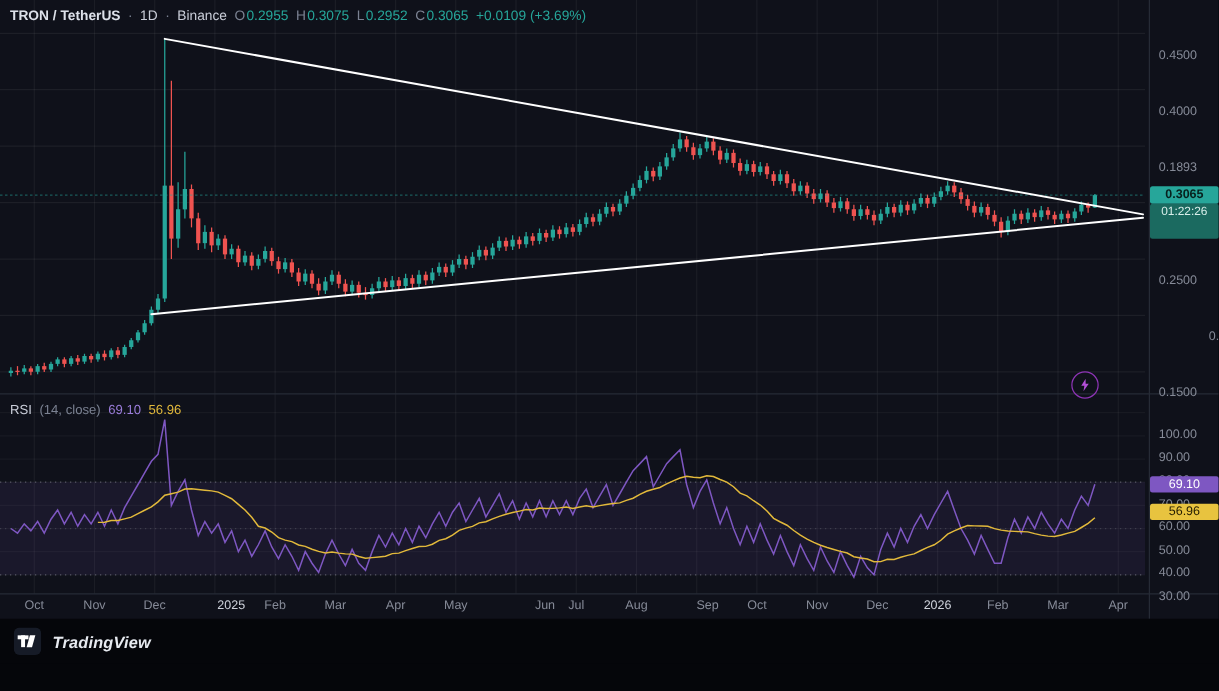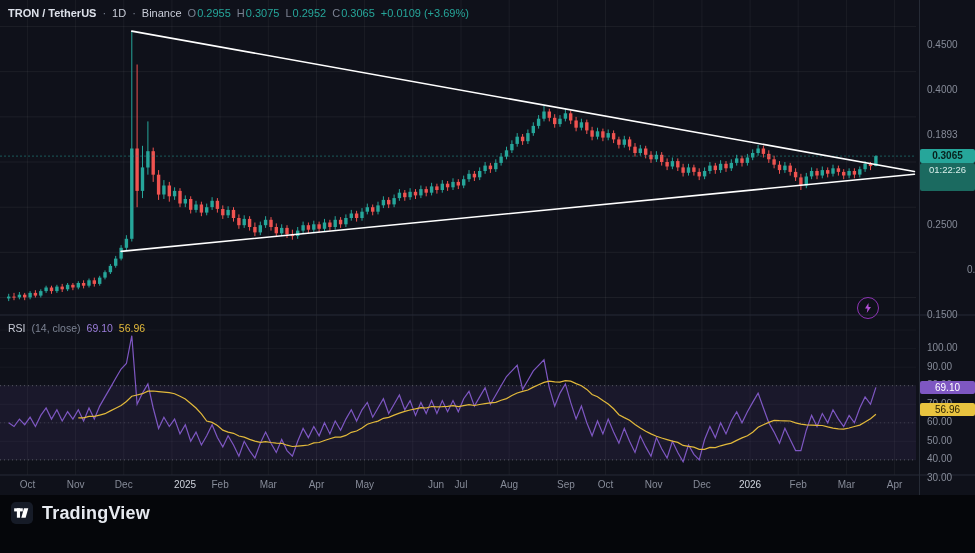--- a/index.html
+++ b/index.html
@@ -54,21 +54,21 @@
   .boost{
     position:absolute;left:857px;top:297px;width:22px;height:22px;box-sizing:border-box;
     border:1.5px solid #8d34b5;border-radius:50%;
     display:flex;align-items:center;justify-content:center;z-index:5;
   }
   .footer{
     height:36px;display:flex;align-items:center;gap:9px;
     padding-left:11px;background:#05060a;
   }
   .logo{display:flex;align-items:center;}
-  .brand{font-size:18px;font-weight:bold;color:#e7eaf0;letter-spacing:0.2px;}
+  .brand{font-size:13px;font-weight:bold;color:#e7eaf0;letter-spacing:0.2px;font-style:italic;}
 </style>
 </head>
 <body>
 
 <div class="app">
 
 
   <div class="chart">
     <svg id="chart-svg" width="975" height="495">
         <g>

